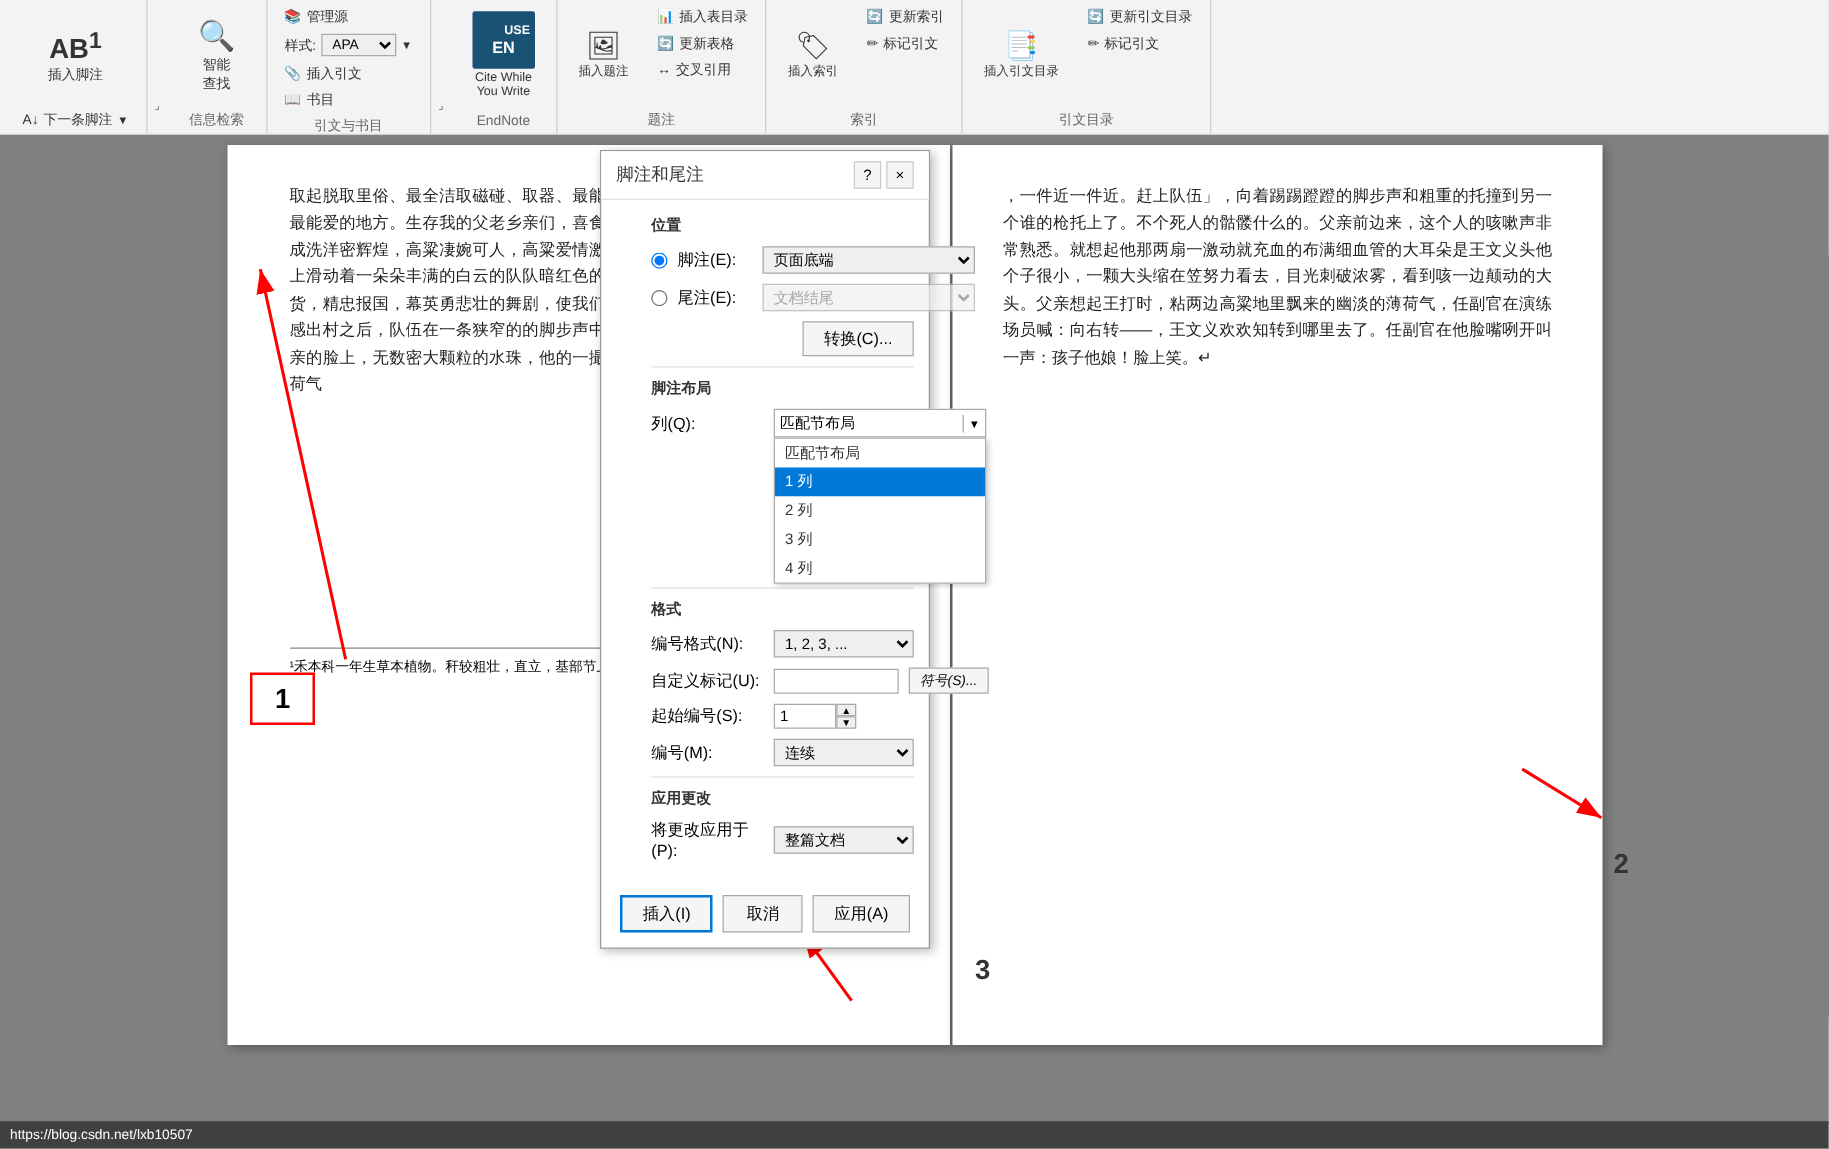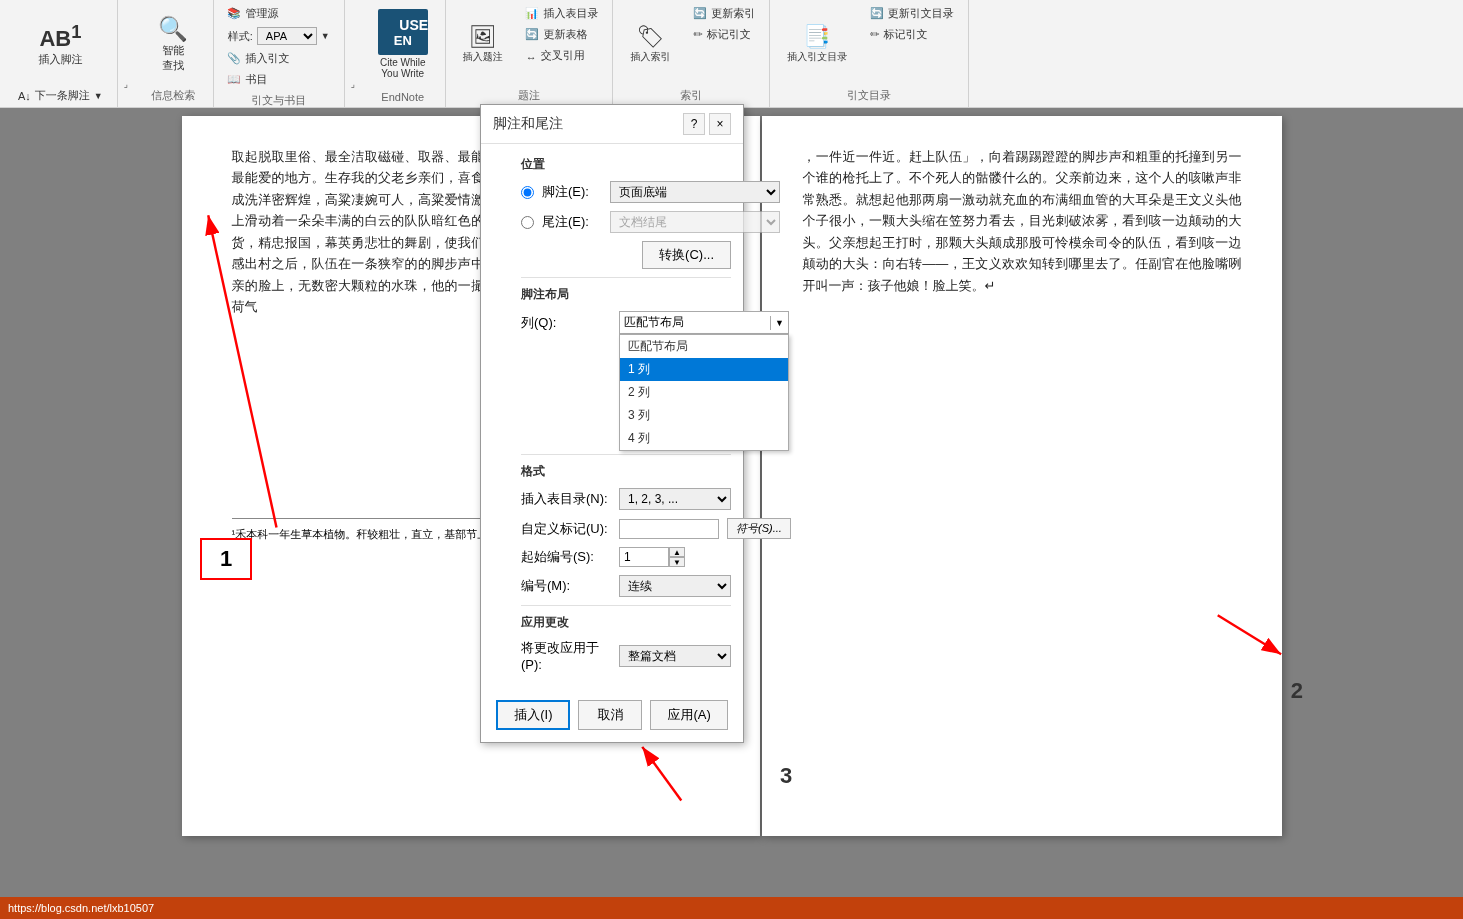--- a/index.html
+++ b/index.html
@@ -13,21 +13,21 @@
     .ribbon-btn-small { display: flex; align-items: center; gap: 4px; font-size: 11px; color: #333; cursor: pointer; padding: 2px 6px; border-radius: 2px; }
     .ribbon-large-btn { display: flex; flex-direction: column; align-items: center; justify-content: center; cursor: pointer; padding: 4px 8px; border-radius: 2px; font-size: 11px; color: #333; text-align: center; border: 1px solid transparent; height: 80px; }
     .ribbon-large-btn .icon { font-size: 28px; }
     .style-select { border: 1px solid #aaa; padding: 1px 4px; font-size: 11px; min-width: 60px; }
     .group-wrapper { display: flex; align-items: stretch; }
     .group-expand-btn { width: 16px; display: flex; align-items: flex-end; justify-content: center; padding-bottom: 18px; cursor: pointer; font-size: 9px; color: #666; }
     .statusbar { height: 20px; background: #217346; display: flex; align-items: center; padding: 0 8px; }
 
     
     .dialog-overlay { position: fixed; top: 0; left: 0; width: 100%; height: 100%; z-index: 100; }
-    .dialog { position: absolute; top: 104px; left: 480px; width: 264px; background: white; border: 1px solid #999; box-shadow: 2px 2px 8px rgba(0,0,0,0.3); font-size: 13px; }
+    .dialog { position: absolute; top: 120px; left: 480px; width: 264px; background: white; border: 1px solid #999; box-shadow: 2px 2px 8px rgba(0,0,0,0.3); font-size: 13px; }
     .dialog-title-bar { background: white; padding: 8px 12px; display: flex; align-items: center; justify-content: space-between; border-bottom: 1px solid #e0e0e0; }
     .dialog-title { font-size: 14px; font-weight: normal; color: #333; }
     .dialog-controls { display: flex; gap: 4px; }
     .dialog-btn-help { width: 22px; height: 22px; border: 1px solid #ccc; background: #f5f5f5; cursor: pointer; display: flex; align-items: center; justify-content: center; font-size: 12px; }
     .dialog-btn-close { width: 22px; height: 22px; border: 1px solid #ccc; background: #f5f5f5; cursor: pointer; display: flex; align-items: center; justify-content: center; font-size: 12px; }
     .dialog-body { padding: 12px; margin-left: 28px; }
     .section-label { font-size: 12px; font-weight: bold; color: #333; margin-bottom: 8px; }
     .radio-row { display: flex; align-items: center; gap: 8px; margin-bottom: 8px; }
     .radio-row label { font-size: 13px; min-width: 60px; }
     .dropdown-row { display: flex; align-items: center; gap: 8px; margin-bottom: 8px; }
@@ -118,21 +118,21 @@
         </div>
       </div>
       <div class="ribbon-group-label">引文与书目</div>
     </div>
     <div class="group-expand-btn">⌟</div>
   </div>
 
   <div class="ribbon-group">
     <div class="ribbon-large-btn">
       <div style="width:50px; height:50px; background:#1a5276; display:flex; flex-direction:column; align-items:center; justify-content:center; color:white; font-size:11px; font-weight:bold; border-radius:2px; margin-bottom:2px;">
-        <span style="font-size:14px;padding-left:22px;">USE</span>
+        <span style="font-size:10px;padding-left:22px;">USE</span>
         <span style="font-size:13px; font-weight:bold;">EN</span>
       </div>
       <div style="font-size:10px; text-align:center;">Cite While<br>You Write</div>
     </div>
     <div class="ribbon-group-label">EndNote</div>
   </div>
 
   <div class="ribbon-group">
     <div style="display:flex; gap:8px;">
       <div class="ribbon-large-btn">
@@ -207,21 +207,21 @@
       <div style="color:#222; text-align:justify;">
         取起脱取里俗、最全洁取磁碰、取器、最能喝酒最能爱的地方。生存蛋、最能喝酒最能爱的地方。生存我的父老乡亲们，喜食高粱，每年月深秋，无边无际的高粱红成洗洋密辉煌，高粱凄婉可人，高粱爱情激阳光很旺，瓦蓝蓝的天上游荡着一高粱上滑动着一朵朵丰满的白云的队队暗红色的人在高粱棵子里穿校一日。他们杀人越货，精忠报国，幕英勇悲壮的舞剧，使我们这些活形见绌，在进步的同时，我真切感出村之后，队伍在一条狭窄的的脚步声中夹杂着路边碎草的窸窣活泼多变。我父亲的脸上，无数密大颗粒的水珠，他的一撮头发，粘两边高粱地里飘来的幽淡的薄荷气
       </div>
       <div style="border-top: 1px solid #888; margin-top:200px; padding-top:6px; font-size:11px;">
         <span>¹禾本科一年生草本植物。秆较粗壮，直立，基部节上具支撑根。↵</span>
       </div>
     </div>
 
     <div style="width:520px; background:white; padding:30px 40px; min-height:720px; box-shadow: 2px 2px 8px rgba(0,0,0,0.3); position:relative; font-size:13px; line-height:1.65; overflow:hidden; margin-left:2px;">
       <div style="color:#222; text-align:justify;">
-        ，一件近一件近。赶上队伍」，向着踢踢蹬蹬的脚步声和粗重的托撞到另一个谁的枪托上了。不个死人的骷髅什么的。父亲前边来，这个人的咳嗽声非常熟悉。就想起他那两扇一激动就充血的布满细血管的大耳朵是王文义头他个子很小，一颗大头缩在笠努力看去，目光刺破浓雾，看到咳一边颠动的大头。父亲想起王打时，那颗大头颠成那股可怜模余司令的队伍，看到咳一边颠动的大头：向右转——，王文义欢欢知转到哪里去了。任副官在他脸嘴咧开叫一声：孩子他娘！脸上笑。↵
+        ，一件近一件近。赶上队伍」，向着踢踢蹬蹬的脚步声和粗重的托撞到另一个谁的枪托上了。不个死人的骷髅什么的。父亲前边来，这个人的咳嗽声非常熟悉。就想起他那两扇一激动就充血的布满细血管的大耳朵是王文义头他个子很小，一颗大头缩在笠努力看去，目光刺破浓雾，看到咳一边颠动的大头。父亲想起王打时，粘两边高粱地里飘来的幽淡的薄荷气，任副官在演练场员喊：向右转——，王文义欢欢知转到哪里去了。任副官在他脸嘴咧开叫一声：孩子他娘！脸上笑。↵
       </div>
     </div>
 
   </div>
 
   <div class="label-1">1</div>
 
   <div class="label-2">2</div>
 
   <div class="label-3">3</div>
@@ -299,21 +299,21 @@
             <div class="dropdown-item">4 列</div>
           </div>
         </div>
       </div>
 
       <hr class="dialog-divider" style="margin-top:120px;">
 
       <div class="section-label">格式</div>
 
       <div class="dropdown-row">
-        <label>插入表目录(N):</label>
+        <label>编号格式(N):</label>
         <select class="dialog-select">
           <option>1, 2, 3, ...</option>
         </select>
       </div>
 
       <div class="dropdown-row">
         <label>自定义标记(U):</label>
         <input type="text" class="dialog-select" style="width: 100px;">
         <button class="dialog-action-btn" style="font-size:11px; padding:2px 6px;font-style:italic;">符号(S)...</button>
       </div>
@@ -349,15 +349,15 @@
     </div>
 
     <div class="dialog-footer">
       <button class="dialog-action-btn primary">插入(I)</button>
       <button class="dialog-action-btn">取消</button>
       <button class="dialog-action-btn">应用(A)</button>
     </div>
   </div>
 </div>
 
-<div class="statusbar" style="position:absolute; bottom:0; width:100%; background:#c2410c; height:22px;">
+<div class="statusbar" style="position:absolute; bottom:0; width:100%; background:#404040; height:22px;">
   <span style="color:white; font-size:11px;">https://blog.csdn.net/lxb10507</span>
 </div>
 
 </body></html>

